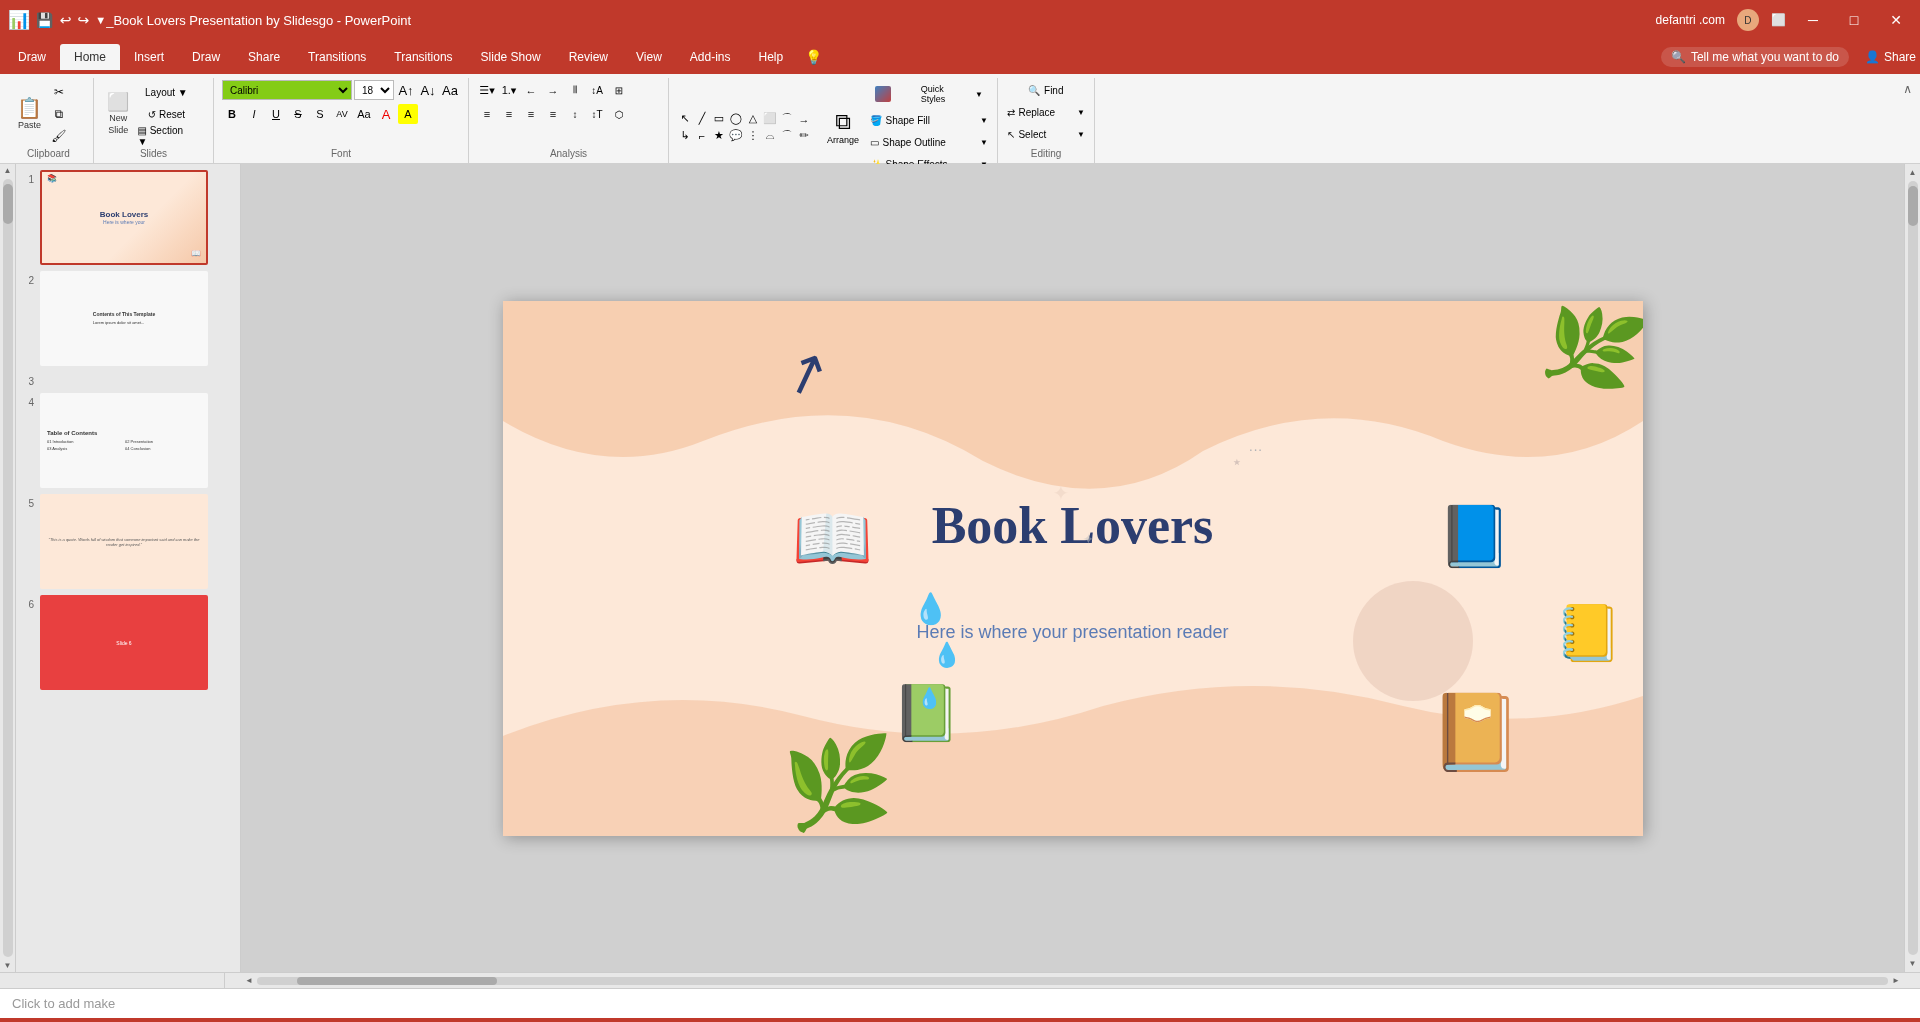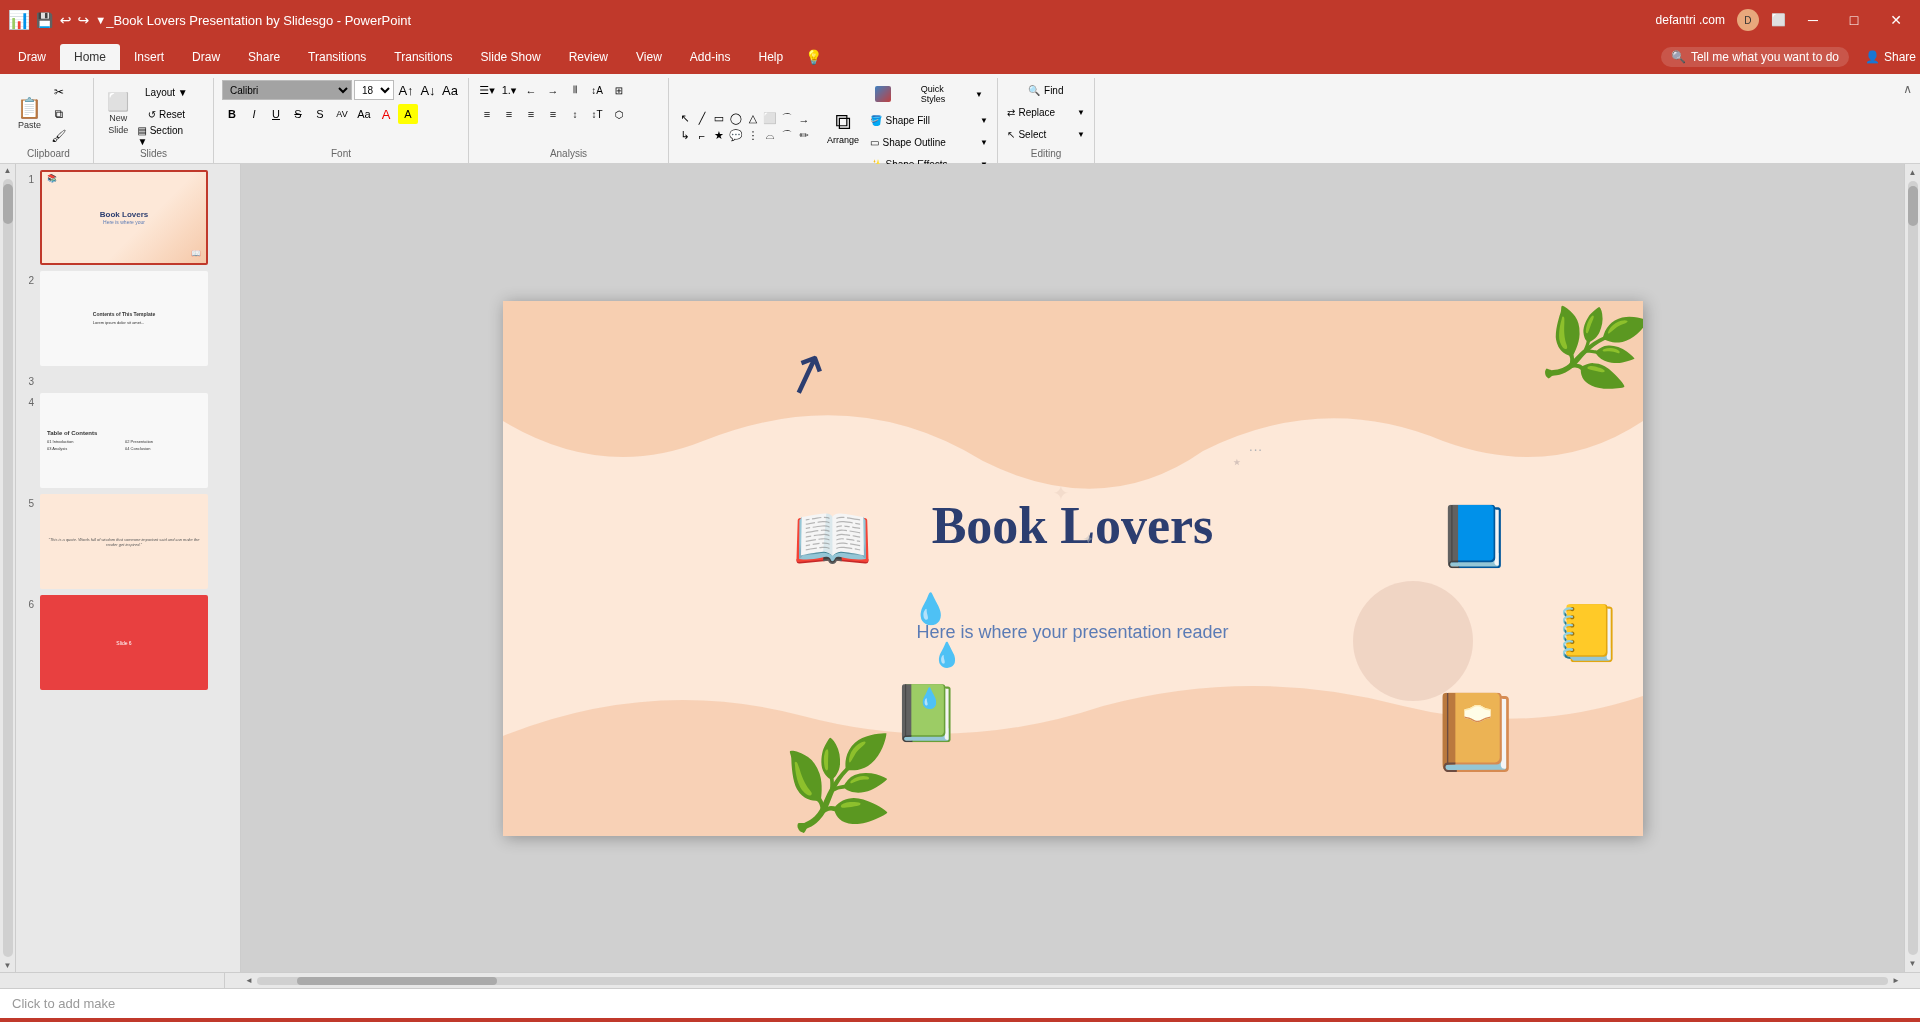--- a/index.html
+++ b/index.html
@@ -95,21 +95,21 @@
     }
     .rb-icon { font-size: 20px; line-height: 1; }
     .rb-label { font-size: 9px; margin-top: 2px; }
 
     
     .font-row { display: flex; align-items: center; gap: 2px; margin-bottom: 2px; }
     .font-select {
       height: 20px;
       font-size: 10px;
       border: 1px solid #bbb;
-      background: #a3a3a3;
+      background: #84cc16;
       padding: 0 3px;
       width: 130px;
     }
     .font-size-select {
       height: 20px;
       font-size: 10px;
       border: 1px solid #bbb;
       background: white;
       padding: 0 3px;
       width: 40px;

